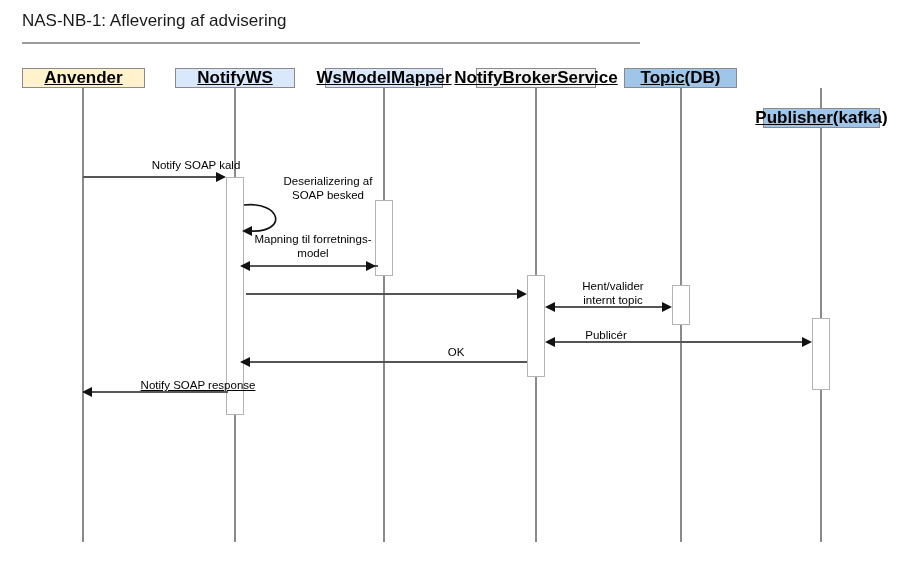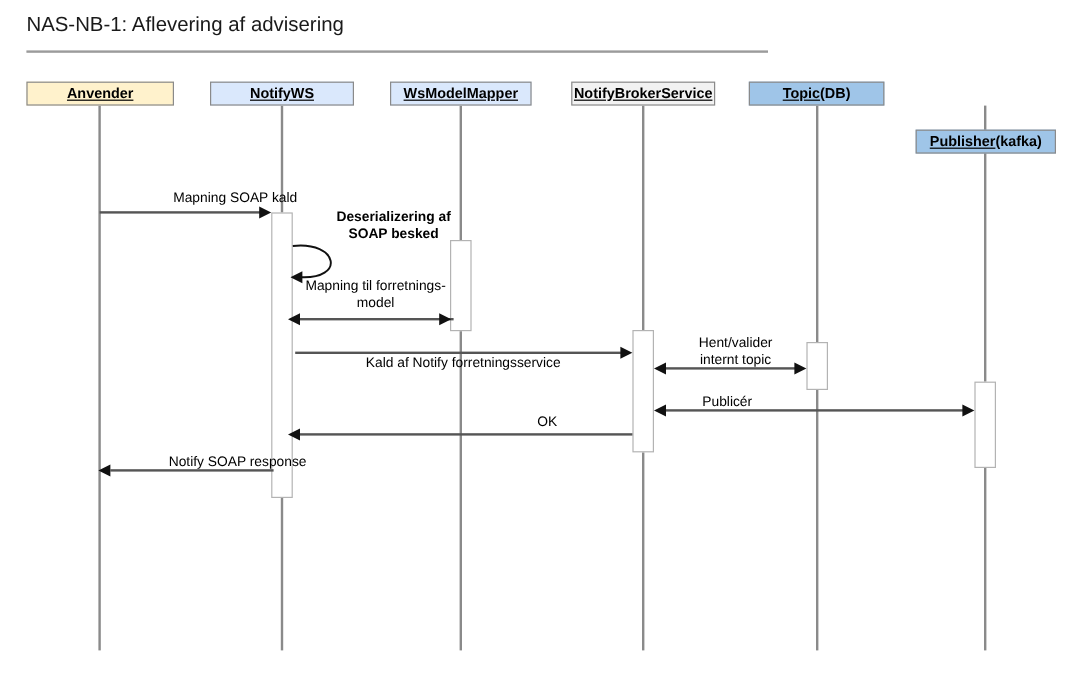--- a/index.html
+++ b/index.html
@@ -44,21 +44,21 @@
     background: #8a8a8a;
   }
   .participant-box {
     position: absolute;
     height: 20px;
     box-sizing: border-box;
     border: 1.5px solid #8a8a8a;
     display: flex;
     align-items: center;
     justify-content: center;
-    font-size: 12px;
+    font-size: 17px;
     font-weight: bold;
     color: #000000;
     white-space: nowrap;
   }
   .participant-box .u { text-decoration: underline; }
   .participant-box .nu { text-decoration: none; }
   
   .activation {
     position: absolute;
     width: 18px;
@@ -131,59 +131,58 @@
     <span class="u">Publisher</span>
       <span class="nu"> (kafka)</span>
   </div>
 
   <div class="activation" style="left:226px; top:177px; height:238px;"></div>
   <div class="activation" style="left:375px; top:200px; height:76px;"></div>
   <div class="activation" style="left:527px; top:275px; height:102px;"></div>
   <div class="activation" style="left:672px; top:285px; height:40px;"></div>
   <div class="activation" style="left:812px; top:318px; height:72px;"></div>
 
-  <div class="msg-label" style="left:83px; top:158px; width:226px; text-align:center;">Mapning SOAP kald</div>
+  <div class="msg-label" style="left:83px; top:158px; width:226px; text-align:center;">Notify SOAP kald</div>
   <div class="msg-line" style="left:83px; top:176px; width:134px;"></div>
   <div class="arrow-r" style="left:216px; top:172px;"></div>
 
-  <div class="msg-label" style="left:248px; top:174px; width:160px; text-align:center;font-weight:bold;">
+  <div class="msg-label" style="left:248px; top:174px; width:160px; text-align:center;">
     <span>Deserializering af</span><br>
     <span>SOAP besked</span>
   </div>
   <svg class="self-loop" width="60" height="44" style="left:242px; top:199px;">
     <path d="M 2 6 C 40 2, 46 34, 8 32" fill="none" stroke="#111111" stroke-width="1.6"></path>
     <polygon points="10,27 10,37 0,32" fill="#111111"></polygon>
   </svg>
 
   <div class="msg-label" style="left:238px; top:232px; width:150px; text-align:center;">
     <span>Mapning til forretnings-</span><br>
     <span>model</span>
   </div>
   <div class="msg-line" style="left:250px; top:265px; width:128px;"></div>
   <div class="arrow-l" style="left:240px; top:261px;"></div>
   <div class="arrow-r" style="left:366px; top:261px;"></div>
 
-  <div class="msg-label" style="left:246px; top:296px; width:280px; text-align:center;">Kald af Notify forretningsservice</div>
   <div class="msg-line" style="left:246px; top:293px; width:272px;"></div>
   <div class="arrow-r" style="left:517px; top:289px;"></div>
 
   <div class="msg-label" style="left:553px; top:279px; width:120px; text-align:center;">
     <span>Hent/valider</span><br>
     <span>internt topic</span>
   </div>
   <div class="msg-line" style="left:555px; top:306px; width:110px;"></div>
   <div class="arrow-l" style="left:545px; top:302px;"></div>
   <div class="arrow-r" style="left:662px; top:302px;"></div>
 
   <div class="msg-label" style="left:546px; top:328px; width:120px; text-align:center;">Publicér</div>
   <div class="msg-line" style="left:555px; top:341px; width:250px;"></div>
   <div class="arrow-l" style="left:545px; top:337px;"></div>
   <div class="arrow-r" style="left:802px; top:337px;"></div>
 
   <div class="msg-label" style="left:376px; top:345px; width:160px; text-align:center;">OK</div>
   <div class="msg-line" style="left:250px; top:361px; width:277px;"></div>
   <div class="arrow-l" style="left:240px; top:357px;"></div>
 
-  <div class="msg-label" style="left:83px; top:378px; width:230px; text-align:center;">Notify SOAP response</div>
+  <div class="msg-label" style="left:83px; top:378px; width:230px; text-align:center;text-decoration:underline;">Notify SOAP response</div>
   <div class="msg-line" style="left:92px; top:391px; width:136px;"></div>
   <div class="arrow-l" style="left:82px; top:387px;"></div>
 
 </div>
 
 </body></html>

